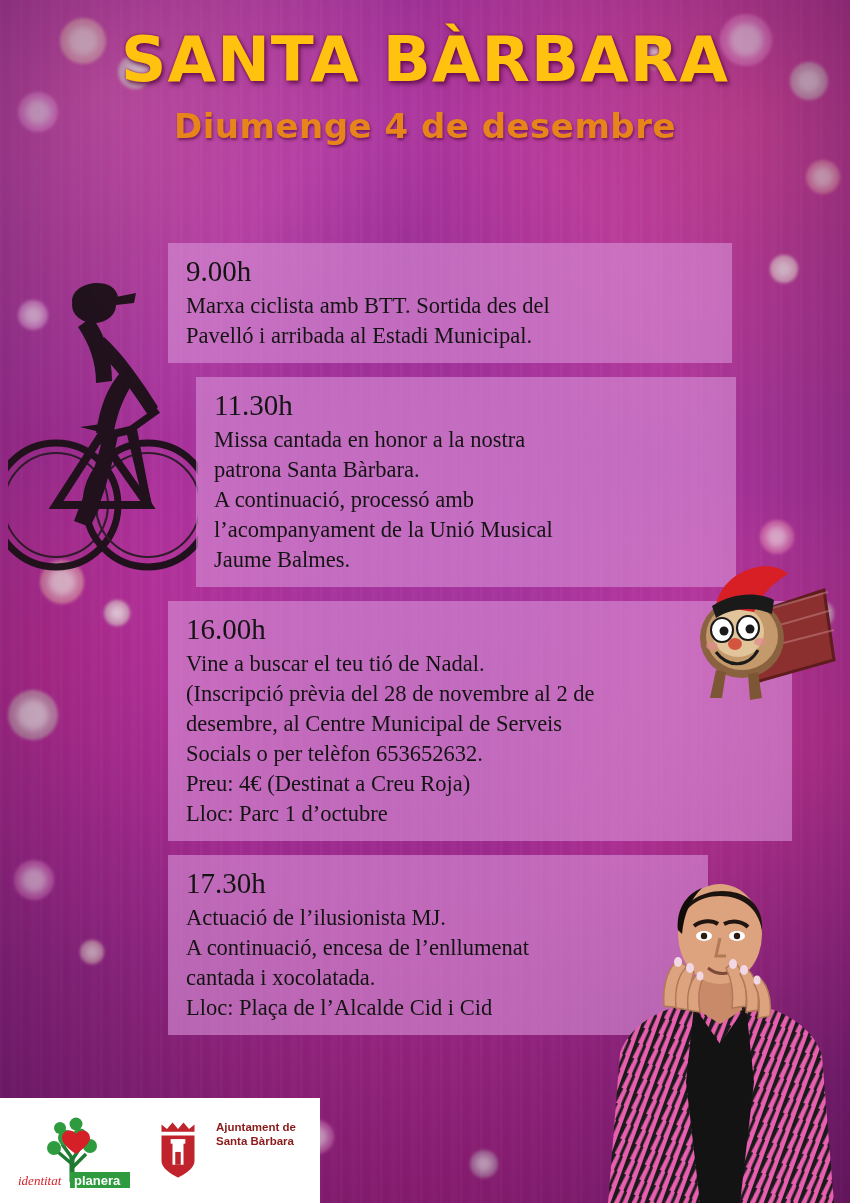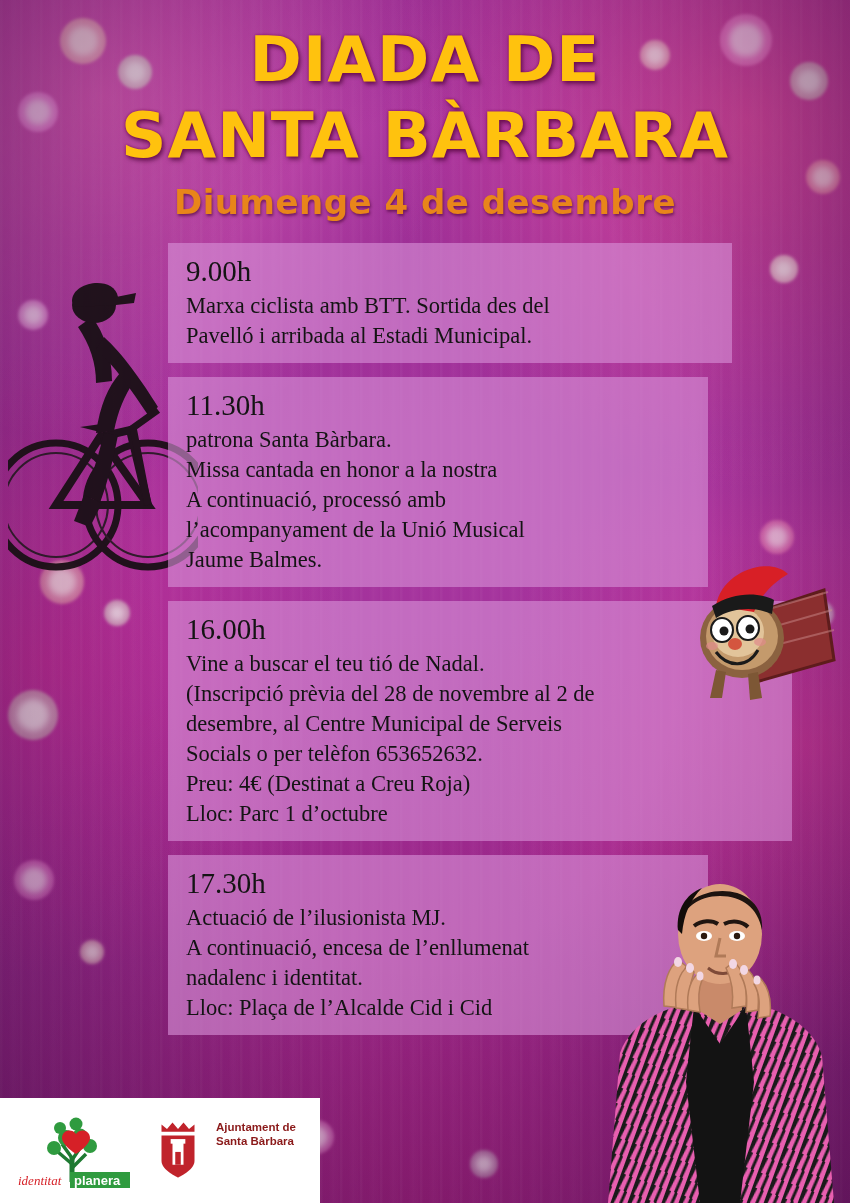--- a/index.html
+++ b/index.html
@@ -116,21 +116,21 @@
   }
   .block .desc {
     font-size: 22.5px;
     line-height: 30px;
     color: #141414;
     text-align: justify;
   }
   .block .desc .line { display: block; }
 
   .b1 { width: 564px; }
-  .b2 { width: 540px; }
+  .b2 { width: 540px; margin-left: 28px; }
   .b3 { width: 624px; }
   .b4 { width: 540px; }
 
   
   .cyclist {
     position: absolute;
     left: 8px;
     top: 205px;
     width: 190px;
     height: 415px;
@@ -237,40 +237,39 @@
         <path d="M76 290 L66 316 L82 322 L94 298 Z"></path>
 
         <ellipse cx="86" cy="100" rx="22" ry="18"></ellipse>
         <path d="M64 96 C64 76 106 70 110 92 L108 100 L66 102 Z"></path>
         <path d="M108 92 L128 88 L126 98 L108 100 Z"></path>
       </g>
     </svg>
   </div>
 
   <div class="title-wrap">
-    <div class="title-line">DIADA DE</div>
     <div class="title-line">SANTA BÀRBARA</div>
     <div class="subtitle">Diumenge 4 de desembre</div>
   </div>
 
   <div class="program">
 
     <div class="block b1">
       <div class="time">9.00h</div>
       <div class="desc">
         <span class="line">Marxa ciclista amb BTT. Sortida des del</span>
         <span class="line">Pavelló i arribada al Estadi Municipal.</span>
       </div>
     </div>
 
     <div class="block b2">
       <div class="time">11.30h</div>
       <div class="desc">
+        <span class="line">Missa cantada en honor a la nostra</span>
         <span class="line">patrona Santa Bàrbara.</span>
-        <span class="line">Missa cantada en honor a la nostra</span>
         <span class="line">A continuació, processó amb</span>
         <span class="line">l’acompanyament de la Unió Musical</span>
         <span class="line">Jaume Balmes.</span>
       </div>
     </div>
 
     <div class="block b3">
       <div class="time">16.00h</div>
       <div class="desc">
         <span class="line">Vine a buscar el teu tió de Nadal.</span>
@@ -280,21 +279,21 @@
         <span class="line">Preu: 4€ (Destinat a Creu Roja)</span>
         <span class="line">Lloc: Parc 1 d’octubre</span>
       </div>
     </div>
 
     <div class="block b4">
       <div class="time">17.30h</div>
       <div class="desc">
         <span class="line">Actuació de l’ilusionista MJ.</span>
         <span class="line">A continuació, encesa de l’enllumenat</span>
-        <span class="line">nadalenc i identitat.</span>
+        <span class="line">cantada i xocolatada.</span>
         <span class="line">Lloc: Plaça de l’Alcalde Cid i Cid</span>
       </div>
     </div>
 
   </div>
 
   <div class="tio">
     <svg viewBox="0 0 200 185" width="200" height="185" aria-hidden="true">
 
       <path d="M108 96 L186 70 L196 140 L118 162 Z" fill="#8b2f2f"></path>

